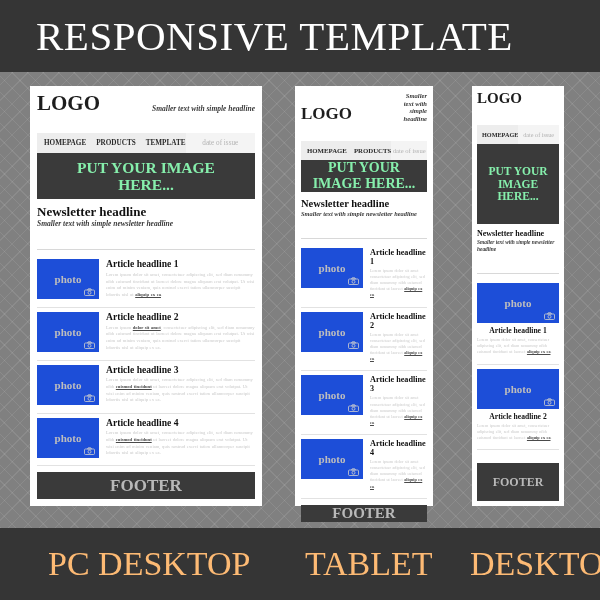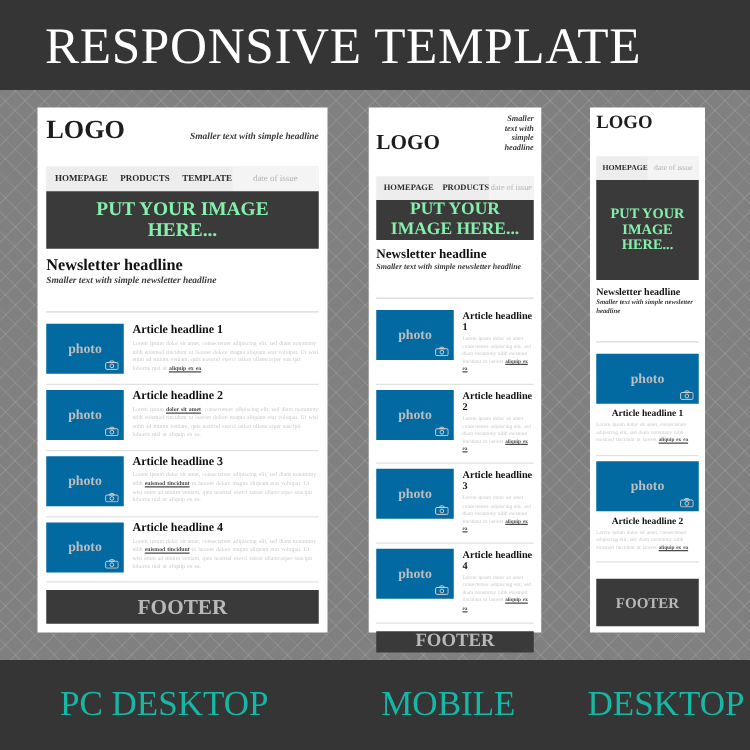--- a/index.html
+++ b/index.html
@@ -16,21 +16,21 @@
     background:#353535;
     display:flex;align-items:center;
   }
   .bar-top{top:0;height:72px;justify-content:flex-start;}
   .bar-bottom{top:528px;height:72px;}
   .bar-title{
     color:#ffffff;font-size:41px;letter-spacing:0.5px;
     font-weight:400;padding-left:36px;white-space:nowrap;
   }
   .bar-bottom .lbl{
-    color:#14b8a6;font-size:28px;font-weight:400;white-space:nowrap;
+    color:#fdba74;font-size:34px;font-weight:400;white-space:nowrap;
     position:absolute;
   }
   .lbl-desktop{left:48px;}
   .lbl-tablet{left:305px;}
   .lbl-mobile{left:470px;}
 
   
   .texture{
     position:absolute;left:0;top:72px;width:600px;height:456px;
     background-color:#808080;
@@ -103,21 +103,21 @@
   .p-tablet  .news-s{font-size:6.4px;}
   .p-mobile  .news-h{font-size:8px;}
   .p-mobile  .news-s{font-size:5.4px;}
 
   
   .articles{margin-top:5px;display:flex;flex-direction:column;flex:1;}
   .art{display:flex;gap:7px;border-bottom:1px solid #e2e2e2;padding:4px 0;}
   .p-mobile .art{flex-direction:column;gap:4px;}
 
   .photo{
-    background:#0369a1;position:relative;flex:none;
+    background:#1d4ed8;position:relative;flex:none;
     display:flex;align-items:center;justify-content:center;
     color:#bdbdbd;font-weight:bold;box-sizing:border-box;
   }
   .p-desktop .photo{width:62px;height:40px;font-size:11px;}
   .p-tablet  .photo{width:62px;height:40px;font-size:11px;}
   .p-mobile  .photo{width:100%;height:40px;font-size:11px;}
   .cam{position:absolute;right:4px;bottom:3px;width:11px;height:8px;}
 
   .art-body{flex:1;min-width:0;}
   .art-h{font-weight:bold;color:#111;line-height:1.1;}
@@ -375,17 +375,17 @@
           <p class="art-p"><span>Lorem ipsum dolor sit amet, consectetuer adipiscing elit, sed diam nonummy nibh euismod tincidunt ut laoreet </span><b>aliquip ex ea</b><span>.</span></p>
         </div>
       </div>
     </div>
 
     <div class="foot">FOOTER</div>
   </div>
 
   <div class="bar bar-bottom">
     <span class="lbl lbl-desktop">PC DESKTOP</span>
-    <span class="lbl lbl-tablet">MOBILE</span>
+    <span class="lbl lbl-tablet">TABLET</span>
     <span class="lbl lbl-mobile">DESKTOP</span>
   </div>
 
 </div>
 
 </body></html>

